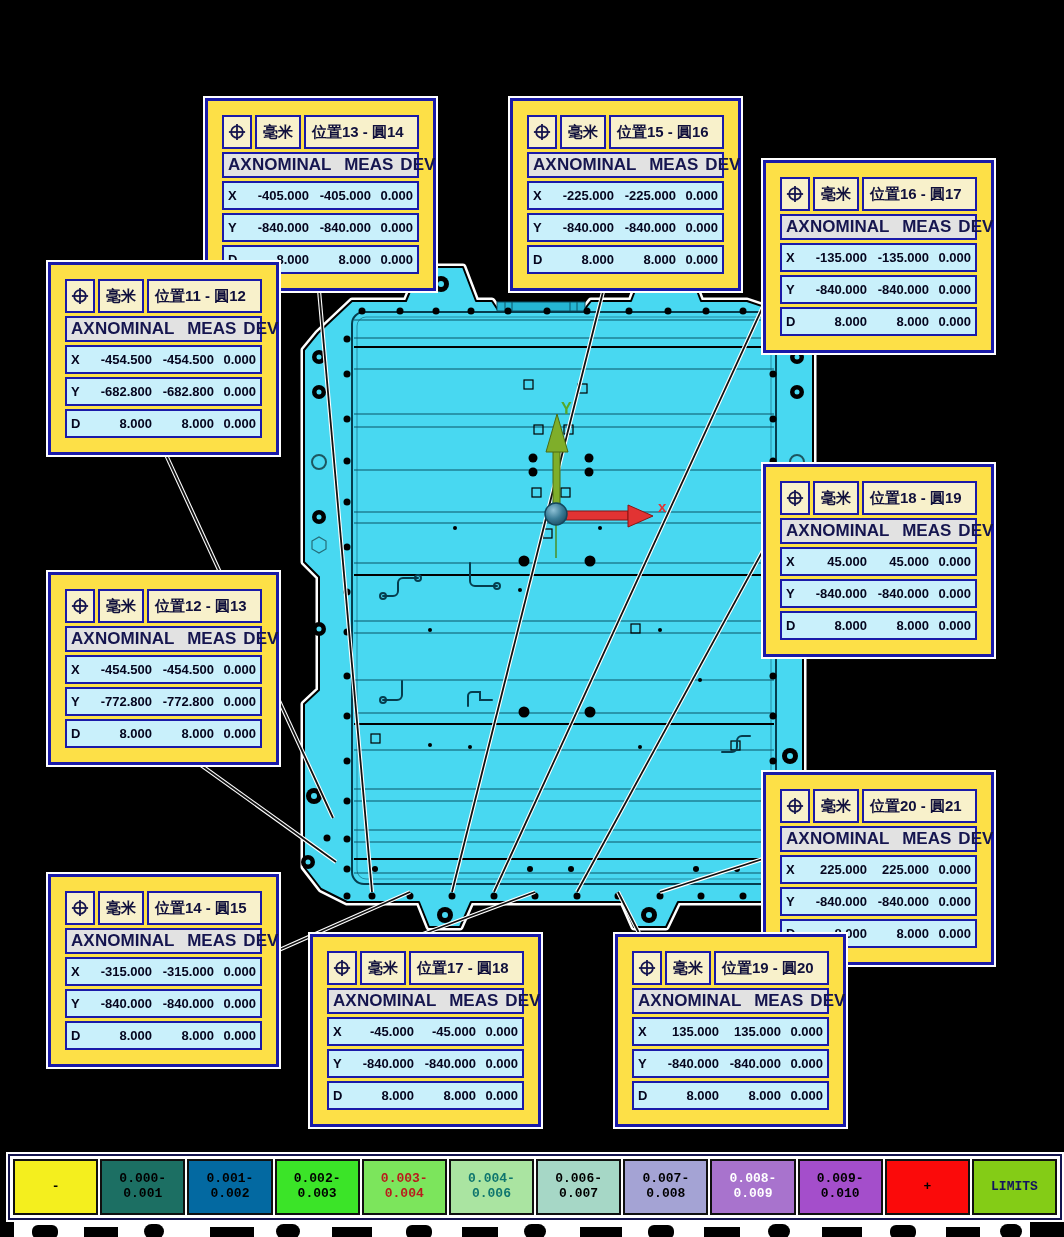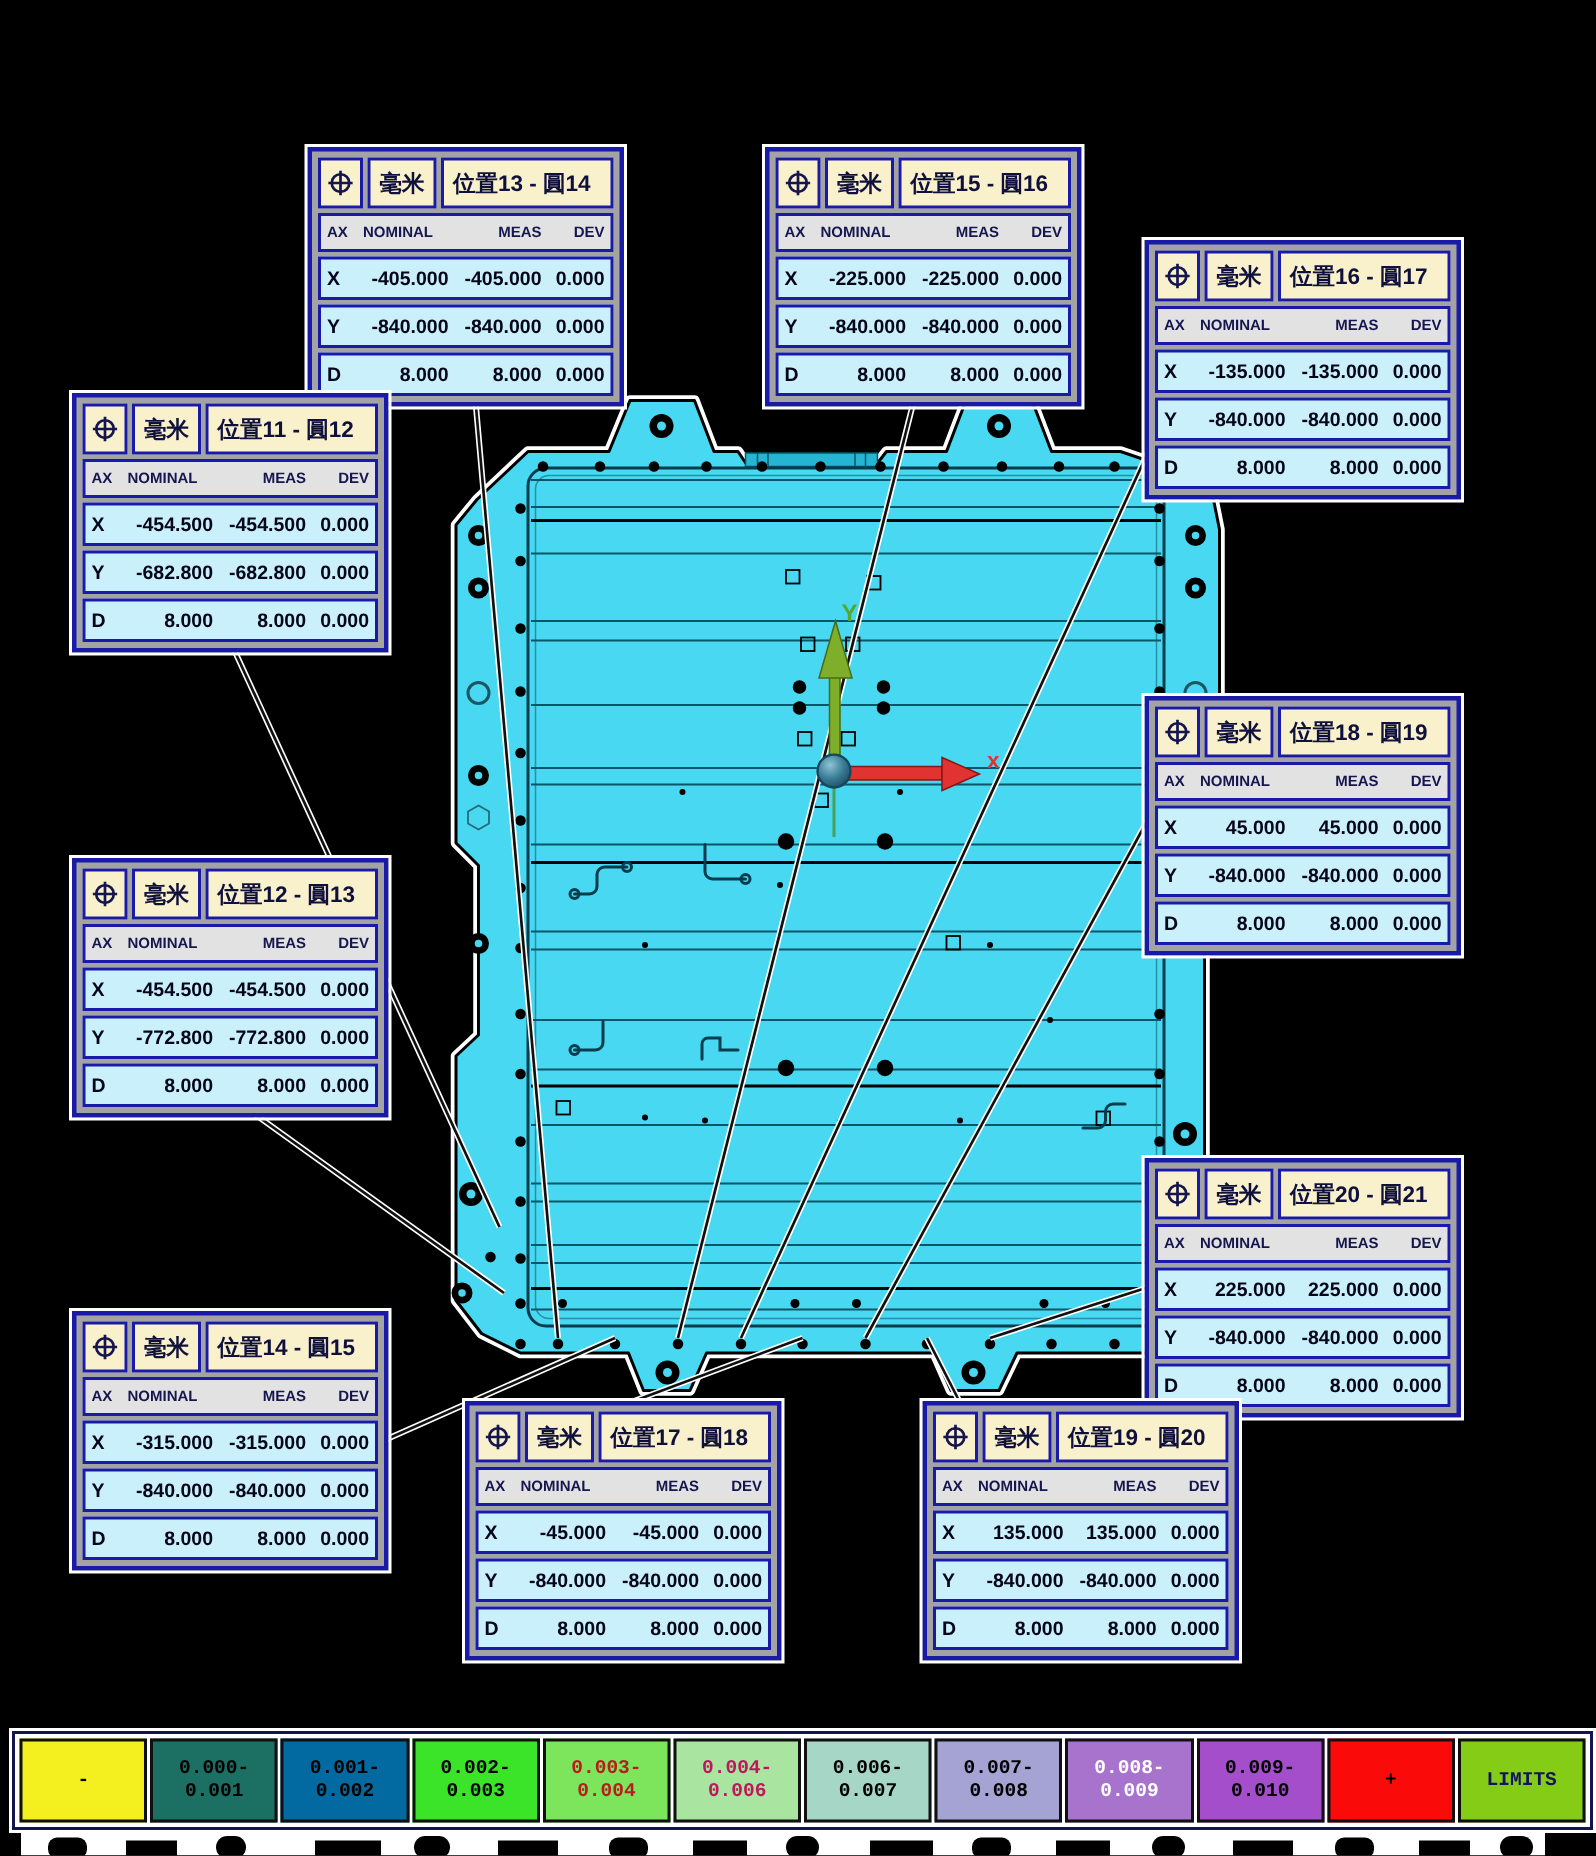--- a/index.html
+++ b/index.html
@@ -5,39 +5,39 @@
   html,body{margin:0;padding:0;}
   body{
     width:1064px;height:1237px;position:relative;overflow:hidden;
     background:#000;font-family:"Liberation Sans",sans-serif;
   }
   
   #cad-svg{position:absolute;left:0;top:0;}
 
   
   .meas-box{
-    position:absolute;width:197px;background:#a3a3a3;
+    position:absolute;width:197px;background:#fde047;
     border:3px solid #1a1aa8;outline:2px solid #fff;
-    padding:4px;box-sizing:content-box;z-index:5;
+    padding:14px;box-sizing:content-box;z-index:5;
   }
   .box-header{display:flex;gap:3px;height:34px;margin-bottom:3px;}
   .hcell{
     background:#f8f1cb;border:2px solid #1a1aa8;
     display:flex;align-items:center;justify-content:center;
     font-weight:bold;color:#10103c;font-size:15px;
   }
   .icon-cell{width:26px;flex:none;}
   .unit-cell{width:42px;flex:none;}
   .title-cell{flex:1;justify-content:flex-start;padding-left:6px;white-space:nowrap;overflow:hidden;}
   .crosshair-svg{width:18px;height:18px;display:block;}
   .box-colhead,.box-row{
     display:flex;align-items:center;border:2px solid #1a1aa8;
     padding:0 4px;font-weight:bold;
   }
-  .box-colhead{background:#e2e2e2;height:22px;font-size:10px;color:#15154f;margin-bottom:3px;}
+  .box-colhead{background:#e2e2e2;height:22px;font-size:17px;color:#15154f;margin-bottom:3px;}
   .box-row{background:#c9f0fb;height:25px;font-size:13px;color:#05051e;margin-bottom:3px;}
   .box-row:last-child{margin-bottom:0;}
   .c-ax{width:24px;text-align:left;flex:none;}
   .c-nom{flex:1;text-align:right;}
   .box-colhead .c-nom{text-align:left;}
   .c-meas{width:62px;text-align:right;flex:none;}
   .c-dev{width:42px;text-align:right;flex:none;}
 
   
   .legend{
@@ -698,21 +698,21 @@
       <span>0.002</span>
     </div>
   <div class="legend-cell" style="background: rgb(59, 228, 40); color: rgb(0, 0, 0);">
       <span>0.002-</span>
       <span>0.003</span>
     </div>
   <div class="legend-cell" style="background: rgb(124, 229, 92); color: #b91c1c;">
       <span>0.003-</span>
       <span>0.004</span>
     </div>
-  <div class="legend-cell" style="background: rgb(170, 228, 161); color: #be185d;">
+  <div class="legend-cell" style="background: rgb(170, 228, 161); color: #0f766e;">
       <span>0.004-</span>
       <span>0.006</span>
     </div>
   <div class="legend-cell" style="background: rgb(166, 215, 198); color: rgb(0, 0, 0);">
       <span>0.006-</span>
       <span>0.007</span>
     </div>
   <div class="legend-cell" style="background: rgb(164, 163, 212); color: rgb(0, 0, 0);">
       <span>0.007-</span>
       <span>0.008</span>

